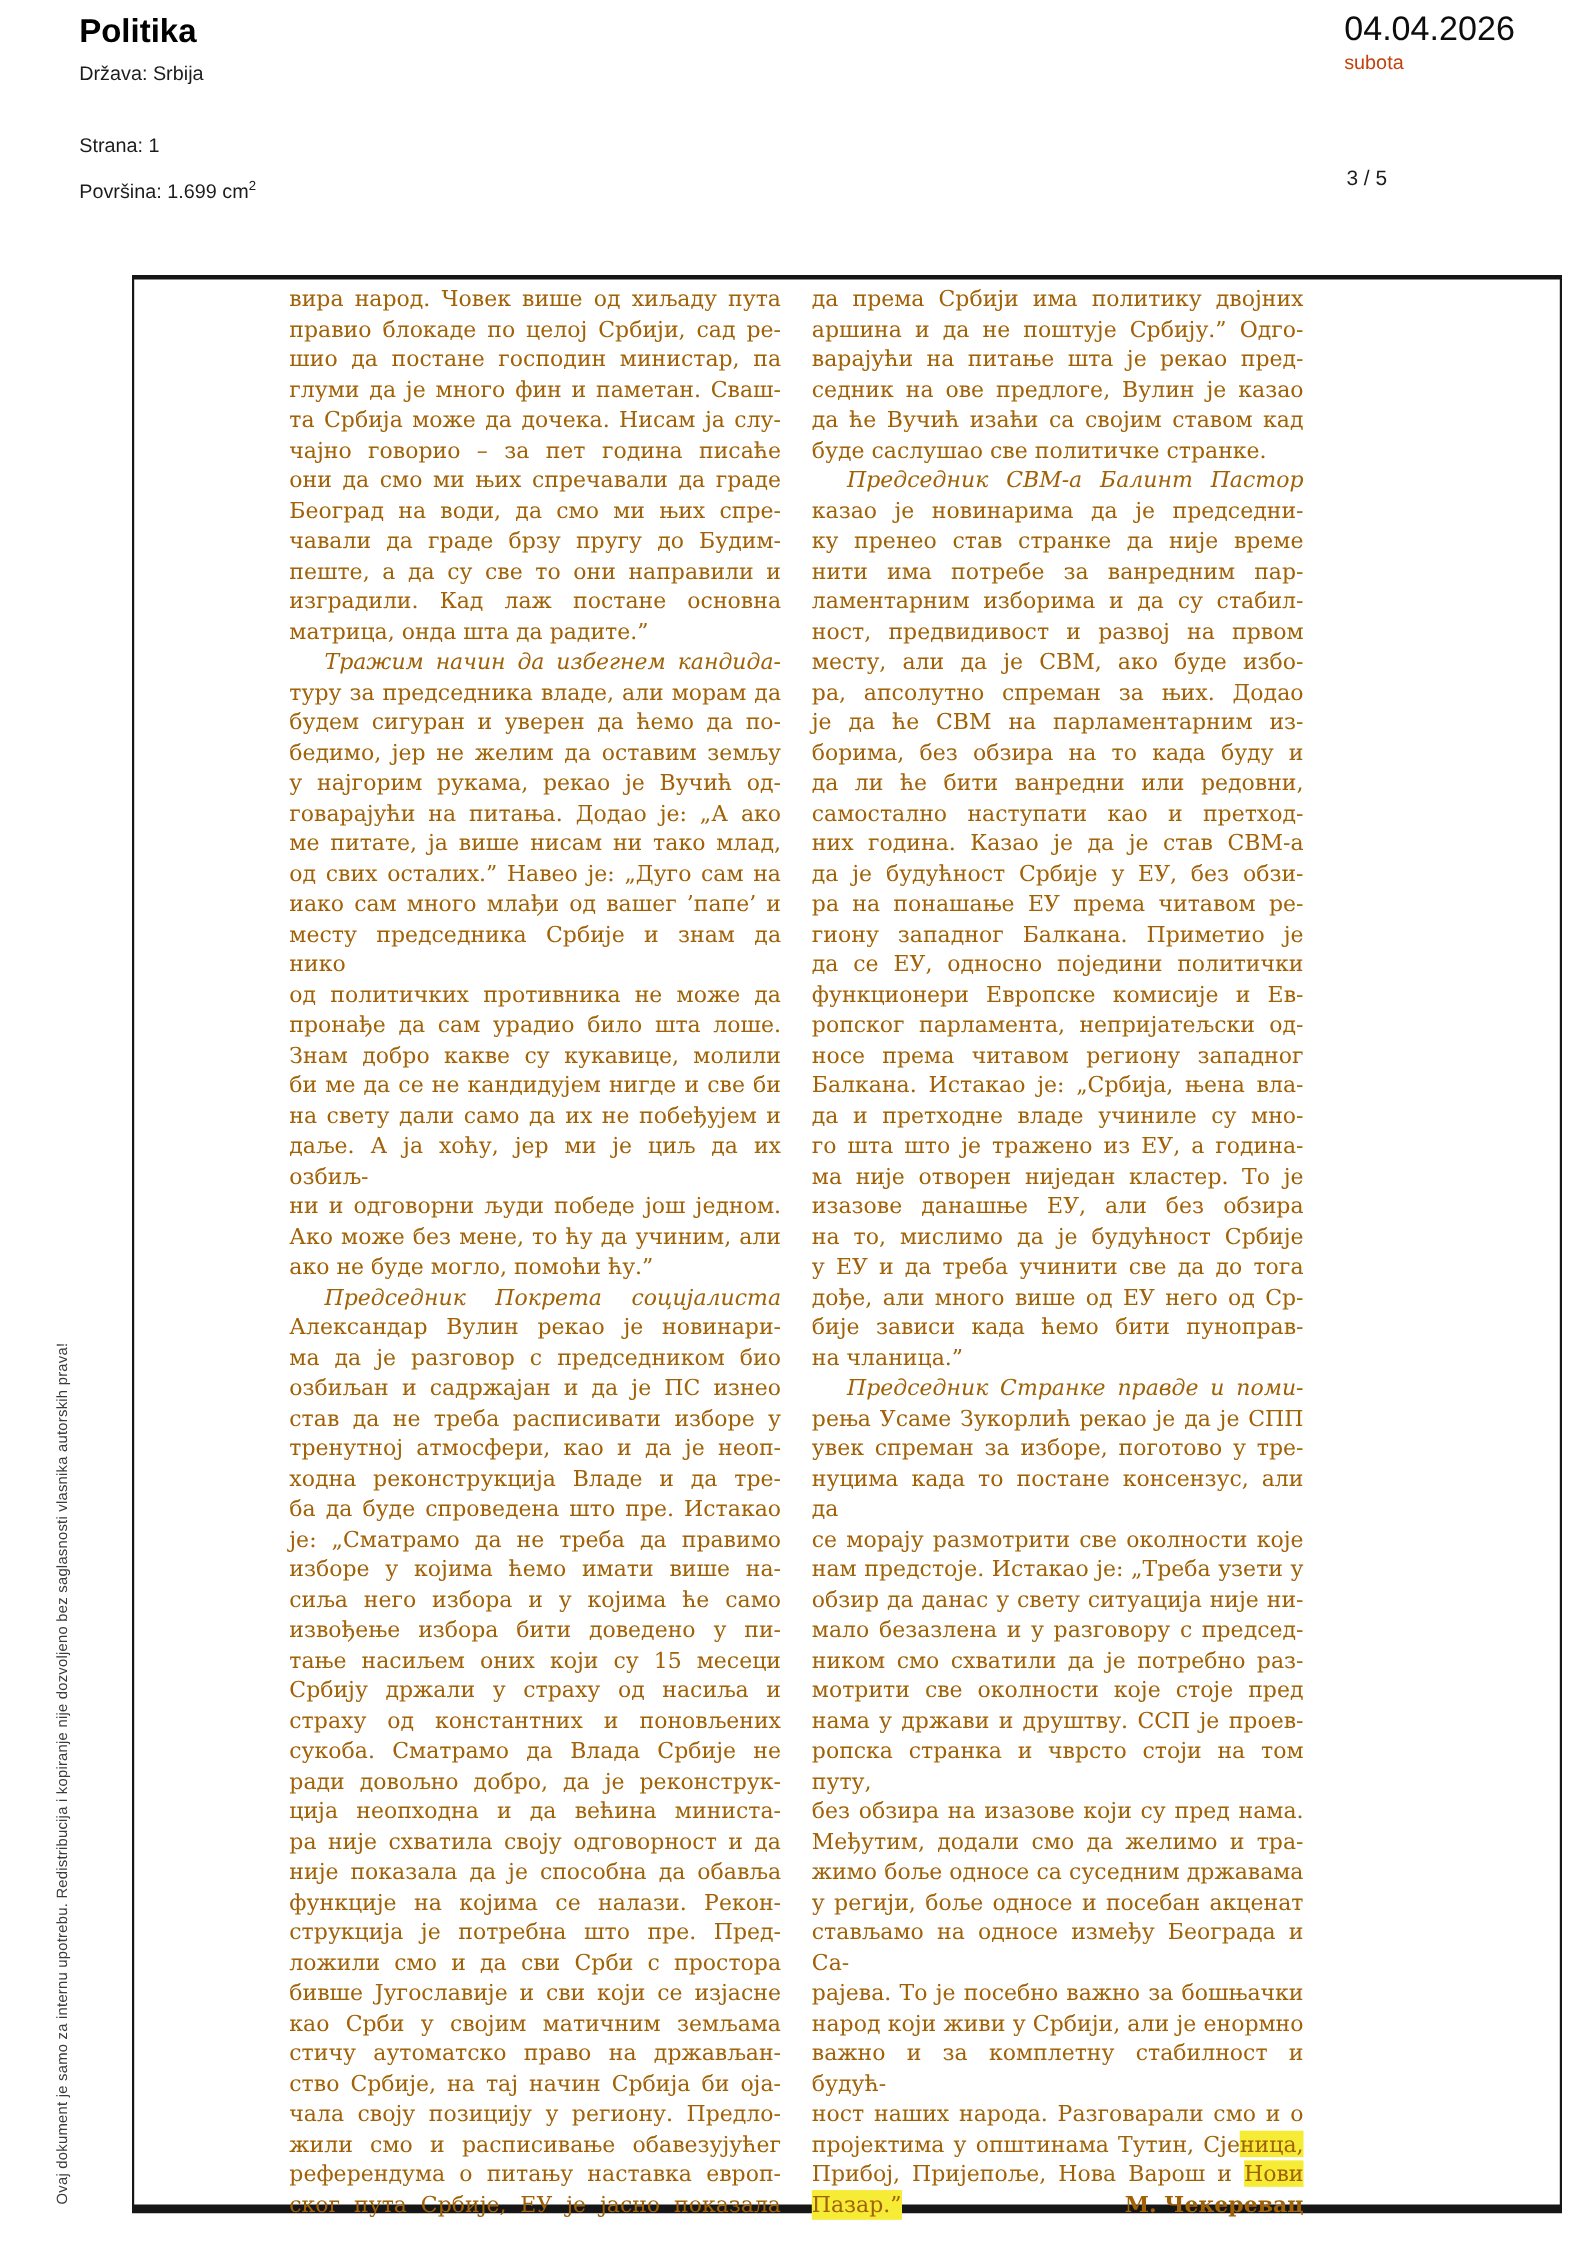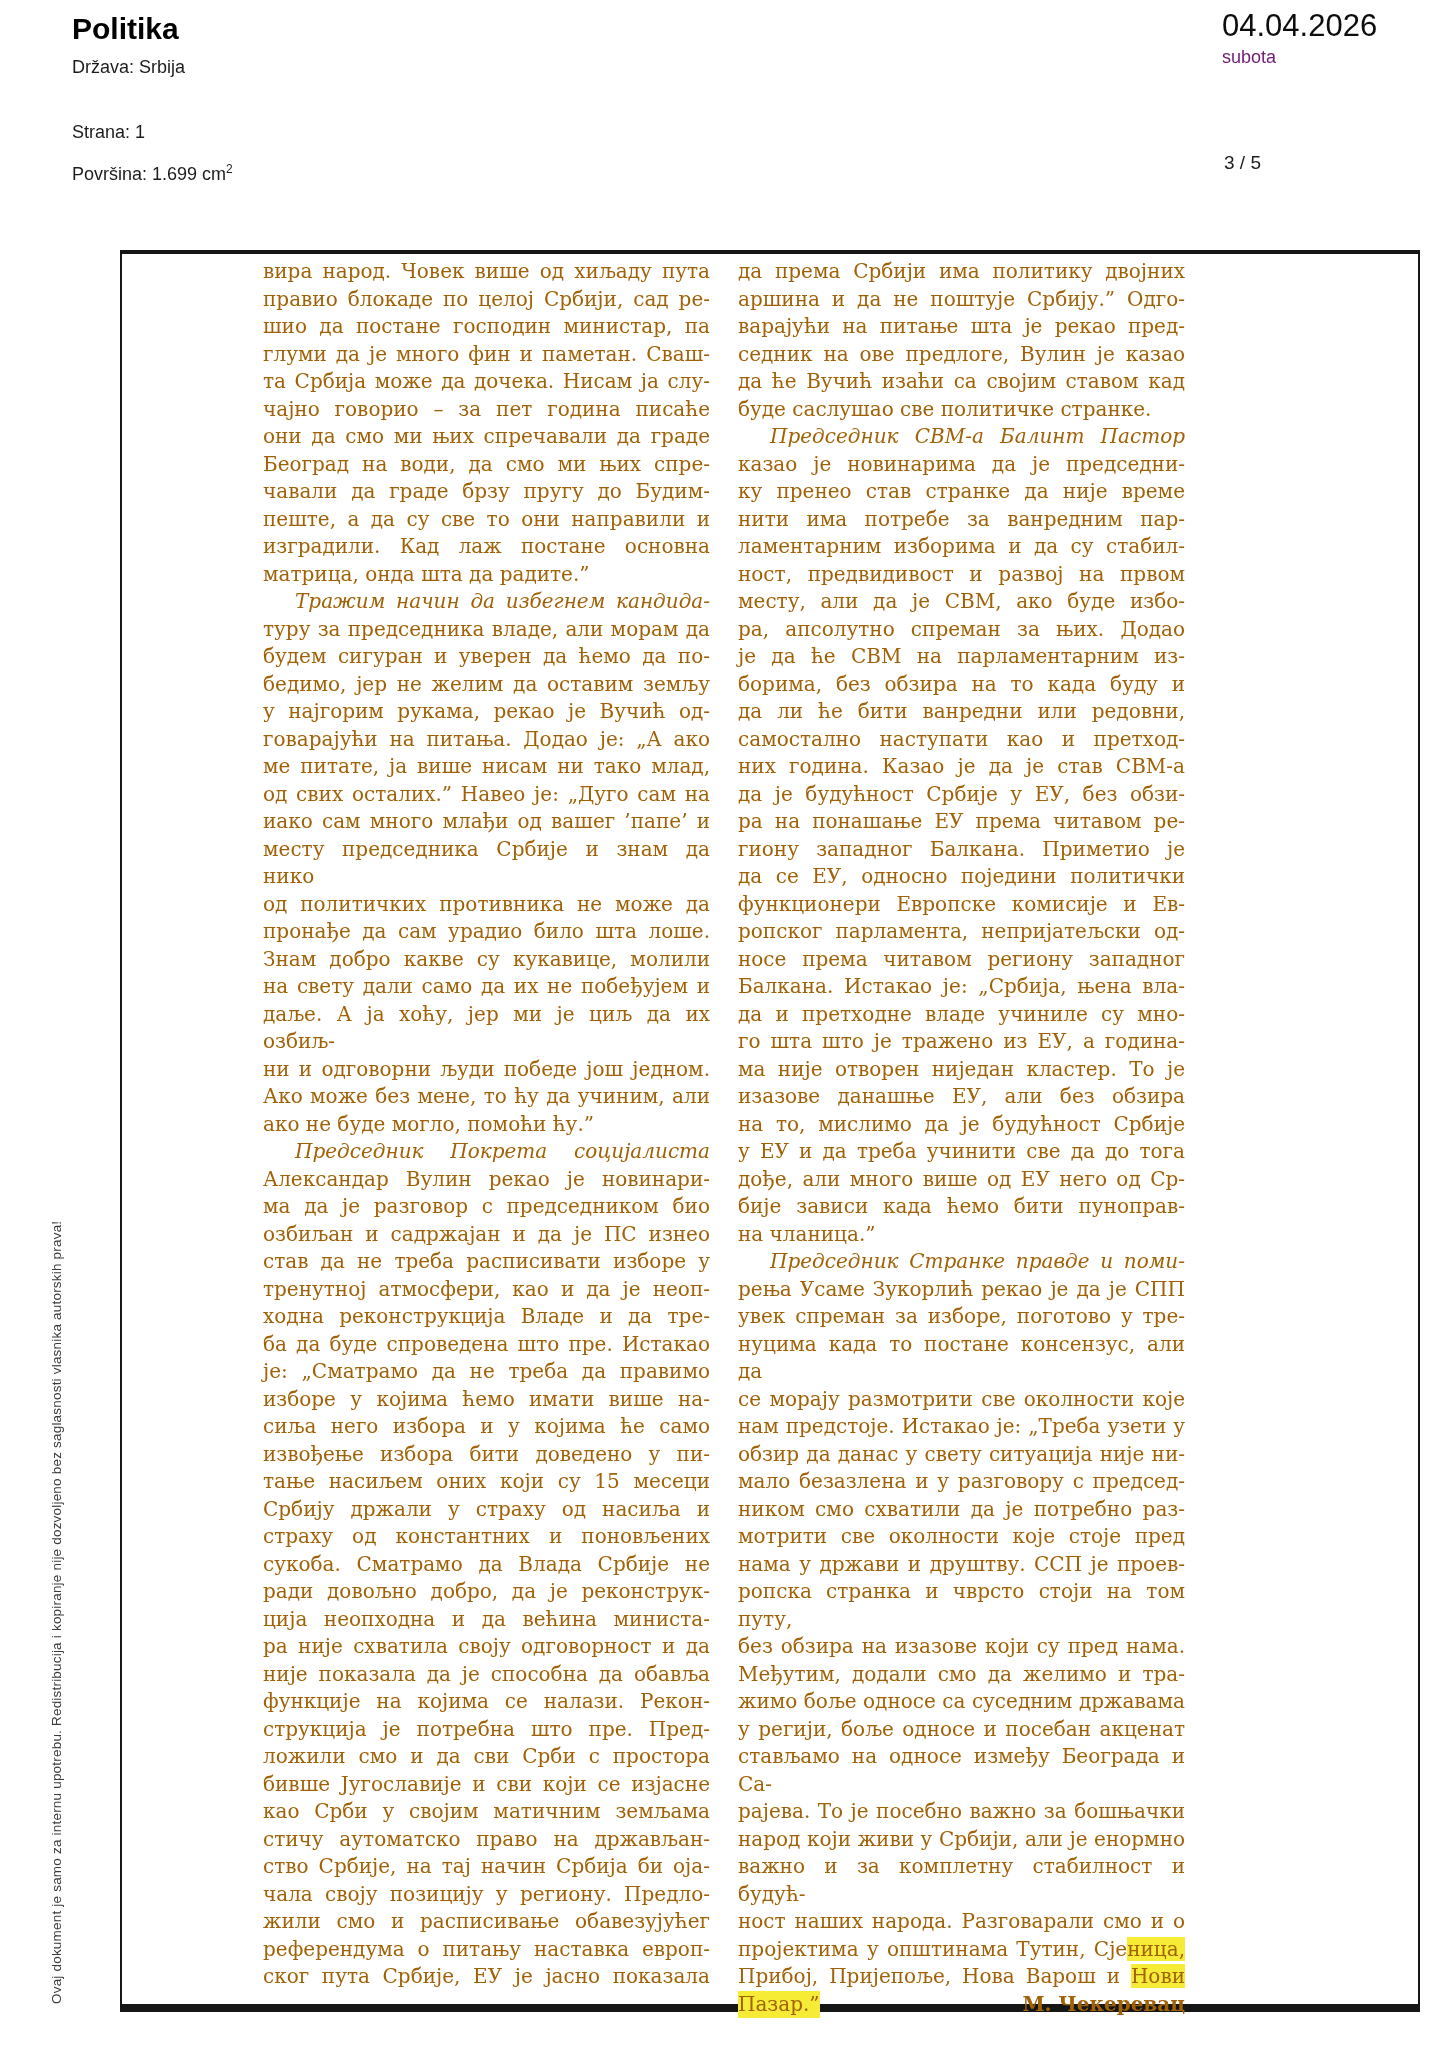--- a/index.html
+++ b/index.html
@@ -11,21 +11,21 @@
     overflow:hidden;
   }
 
   
   .politika   { position:absolute; left:72px;  top:12px;  font-size:30px; font-weight:bold; color:#000000; }
   .drzava     { position:absolute; left:72px;  top:57px;  font-size:18px; color:#1c1c1c; }
   .strana     { position:absolute; left:72px;  top:122px; font-size:18px; color:#1c1c1c; }
   .povrsina   { position:absolute; left:72px;  top:162px; font-size:18px; color:#1c1c1c; }
   .povrsina sup { font-size:12px; }
   .datum      { position:absolute; left:1222px; top:8px;   font-size:31px; font-weight:400; color:#0d0d0d; }
-  .subota     { position:absolute; left:1222px; top:47px;  font-size:18px; color:#701a75; }
+  .subota     { position:absolute; left:1222px; top:47px;  font-size:18px; color:#c2410c; }
   .pagin      { position:absolute; left:1224px; top:152px; font-size:19px; color:#1c1c1c; }
 
   
   .frame {
     position:absolute; left:120px; top:250px;
     width:1300px; height:1762px;
     box-sizing:border-box;
     border:2px solid #161616;
     border-top-width:4px;
     border-bottom-width:8px;
@@ -91,20 +91,21 @@
     <div class="line">бедимо, јер не желим да оставим земљу</div>
     <div class="line">у најгорим рукама, рекао је Вучић од-</div>
     <div class="line">говарајући на питања. Додао је: „А ако</div>
     <div class="line">ме питате, ја више нисам ни тако млад,</div>
     <div class="line">од свих осталих.” Навео је: „Дуго сам на</div>
     <div class="line">иако сам много млађи од вашег ’папе’ и</div>
     <div class="line">месту председника Србије и знам да нико</div>
     <div class="line">од политичких противника не може да</div>
     <div class="line">пронађе да сам урадио било шта лоше.</div>
     <div class="line">Знам добро какве су кукавице, молили</div>
+    <div class="line">би ме да се не кандидујем нигде и све би</div>
     <div class="line">на свету дали само да их не побеђујем и</div>
     <div class="line">даље. А ја хоћу, јер ми је циљ да их озбиљ-</div>
     <div class="line">ни и одговорни људи победе још једном.</div>
     <div class="line">Ако може без мене, то ћу да учиним, али</div>
     <div class="line pend">ако не буде могло, помоћи ћу.”</div>
     <div class="line ind">Председник Покрета социјалиста</div>
     <div class="line">Александар Вулин рекао је новинари-</div>
     <div class="line">ма да је разговор с председником био</div>
     <div class="line">озбиљан и садржајан и да је ПС изнео</div>
     <div class="line">став да не треба расписивати изборе у</div>

